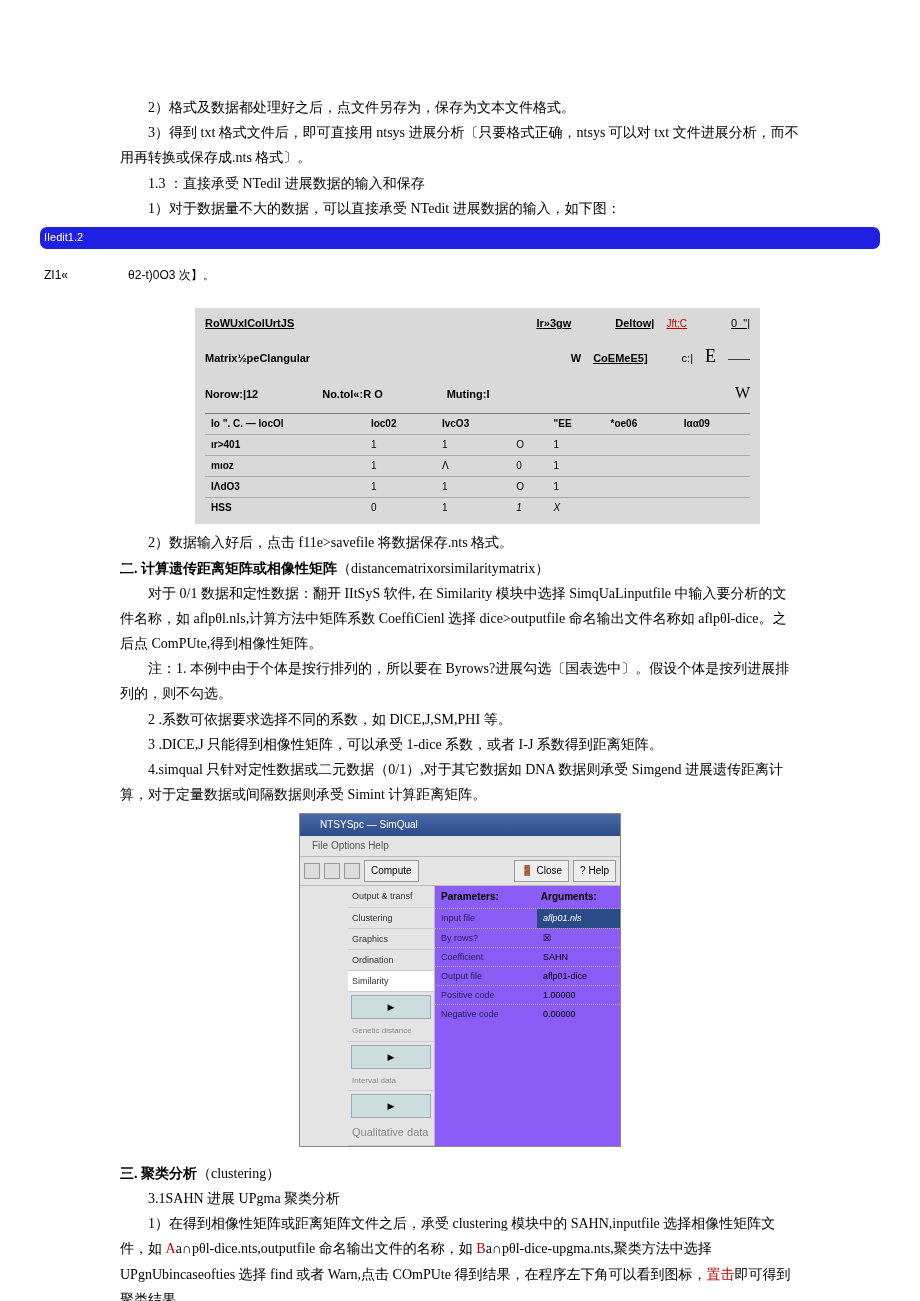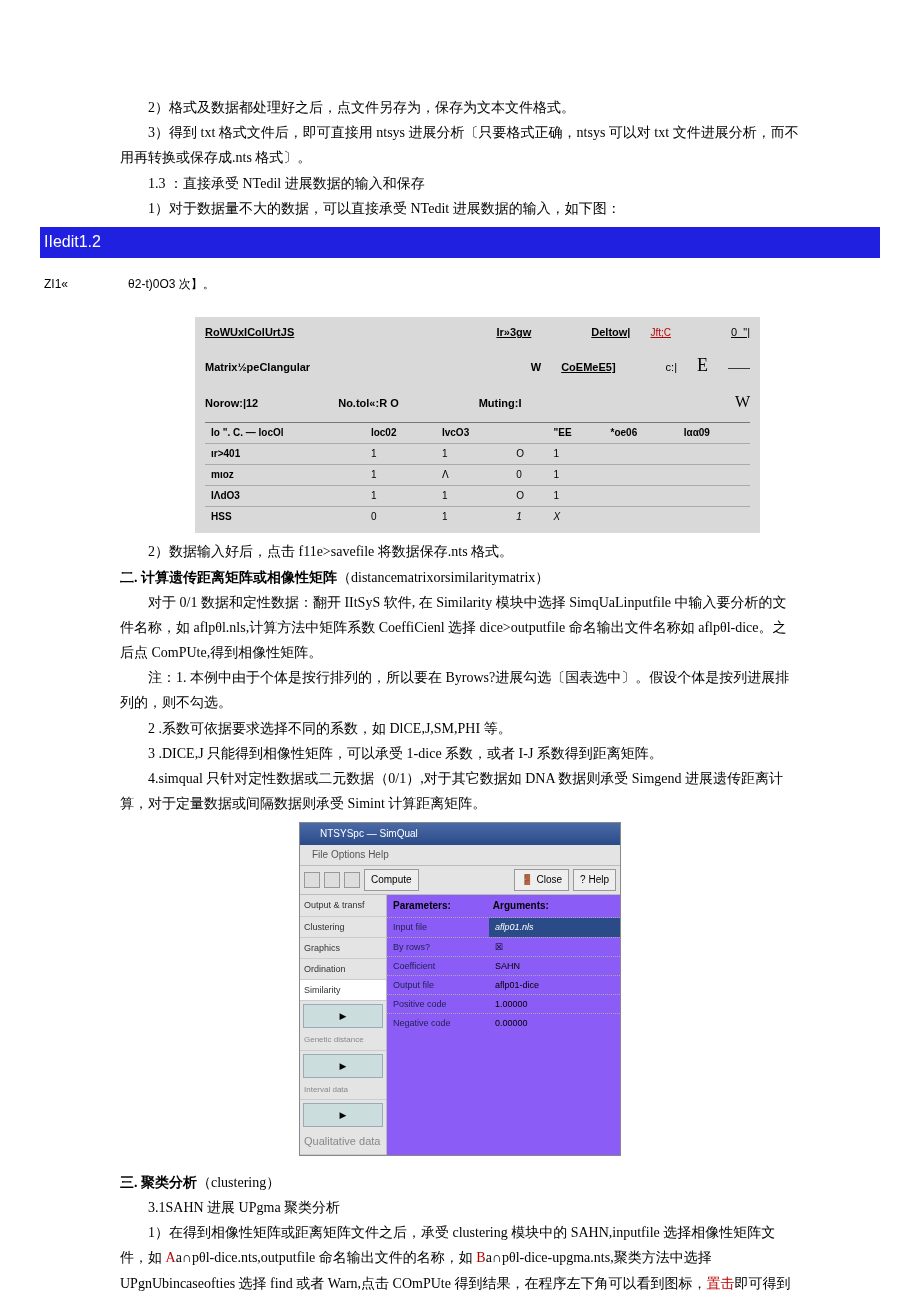--- a/index.html
+++ b/index.html
@@ -19,41 +19,42 @@
   }
   .hdr {
     margin: 0;
     text-indent: 0;
   }
   .bold { font-weight: bold; }
   .red { color: #b00; }
   .blue-bar {
     background: #2020e0;
     color: #fff;
-    font-size: 16px;
+    font-size: 11px;
     padding: 1px 4px;
     margin: 6px -80px 0 -80px;
     font-family: Arial, sans-serif;
+    border-radius: 7px;
   }
   .txt-pre {
     font-family: Arial, sans-serif;
     font-size: 12px;
     margin: 0 -80px 6px -80px;
     padding: 16px 4px;
   }
   .data-panel {
     background: #d9d9d9;
     margin: 0 40px 6px 75px;
     padding: 6px 10px 6px 10px;
     font-family: Arial, sans-serif;
     font-size: 11px;
   }
   .toprow, .midrow {
     display: flex;
-    gap: 20px;
+    gap: 12px;
     align-items: baseline;
     margin-bottom: 6px;
   }
   .toprow span, .midrow span { white-space: nowrap; }
   .u { text-decoration: underline; }
   .cell-table {
     border-collapse: collapse;
     font-size: 10px;
     width: 100%;
   }
@@ -90,21 +91,21 @@
     display:flex; gap:4px; align-items:center;
     padding: 3px 4px; border-bottom:1px solid #bbb;
     font-size:10px;
   }
   .sq-tools .btn {
     border:1px solid #999; background:#eee; padding:1px 6px; font-size:10px;
   }
   .sq-tools .sqic {
     width:14px;height:14px;border:1px solid #999;background:#ddd;display:inline-block;
   }
-  .sq-body { display:flex; }
+  .sq-body { display:flex;padding-left:48px; }
   .sq-left {
     width: 86px; border-right:1px solid #bbb;
   }
   .sq-left .li {
     padding:2px 4px; border-bottom:1px solid #ccc; font-size:9px; color:#333;
   }
   .sq-left .hl { background:#fff; }
   .sq-left .imgbtn {
     height:22px; margin:3px; background:#cdd; border:1px solid #9ab;
     display:flex;align-items:center;justify-content:center;font-size:9px;

